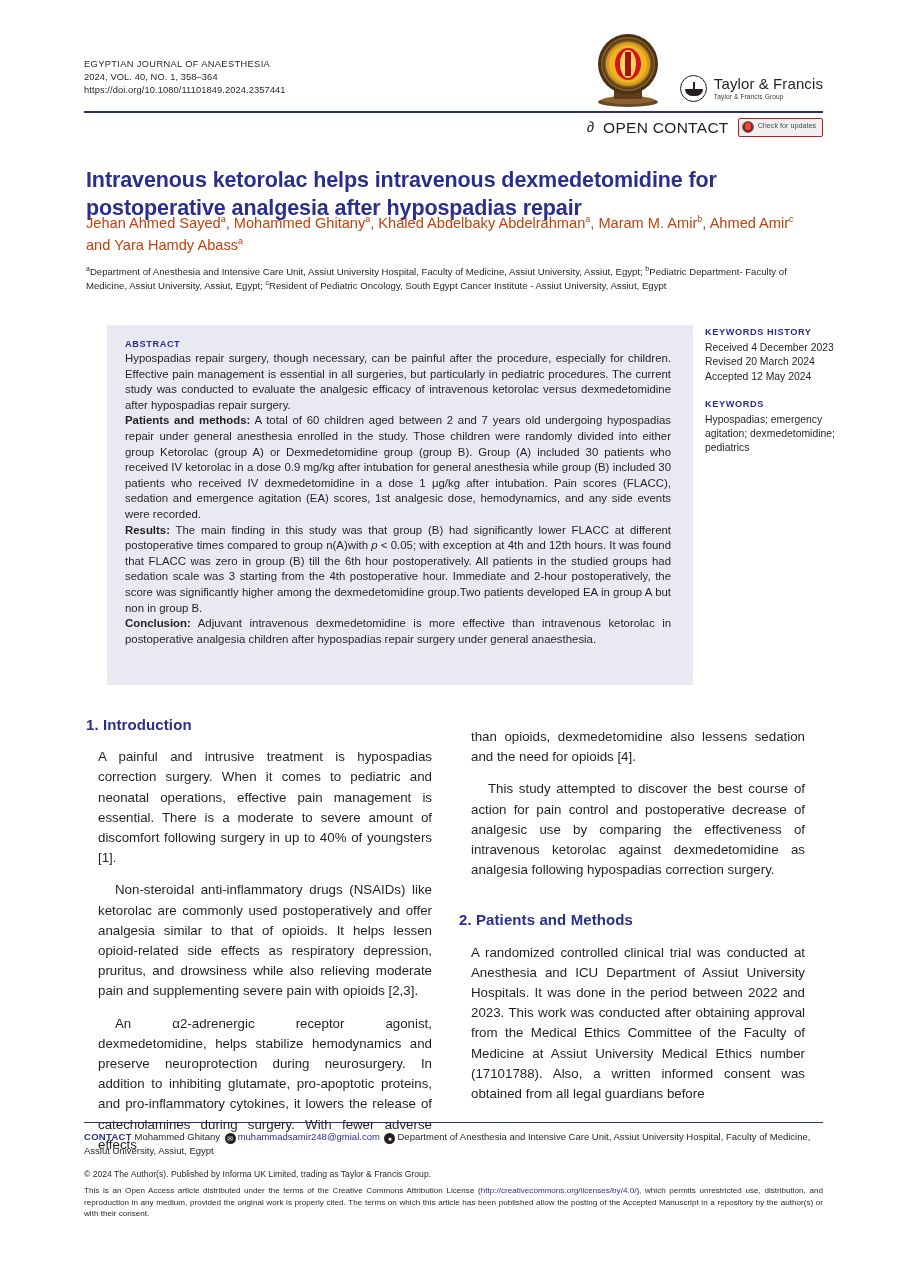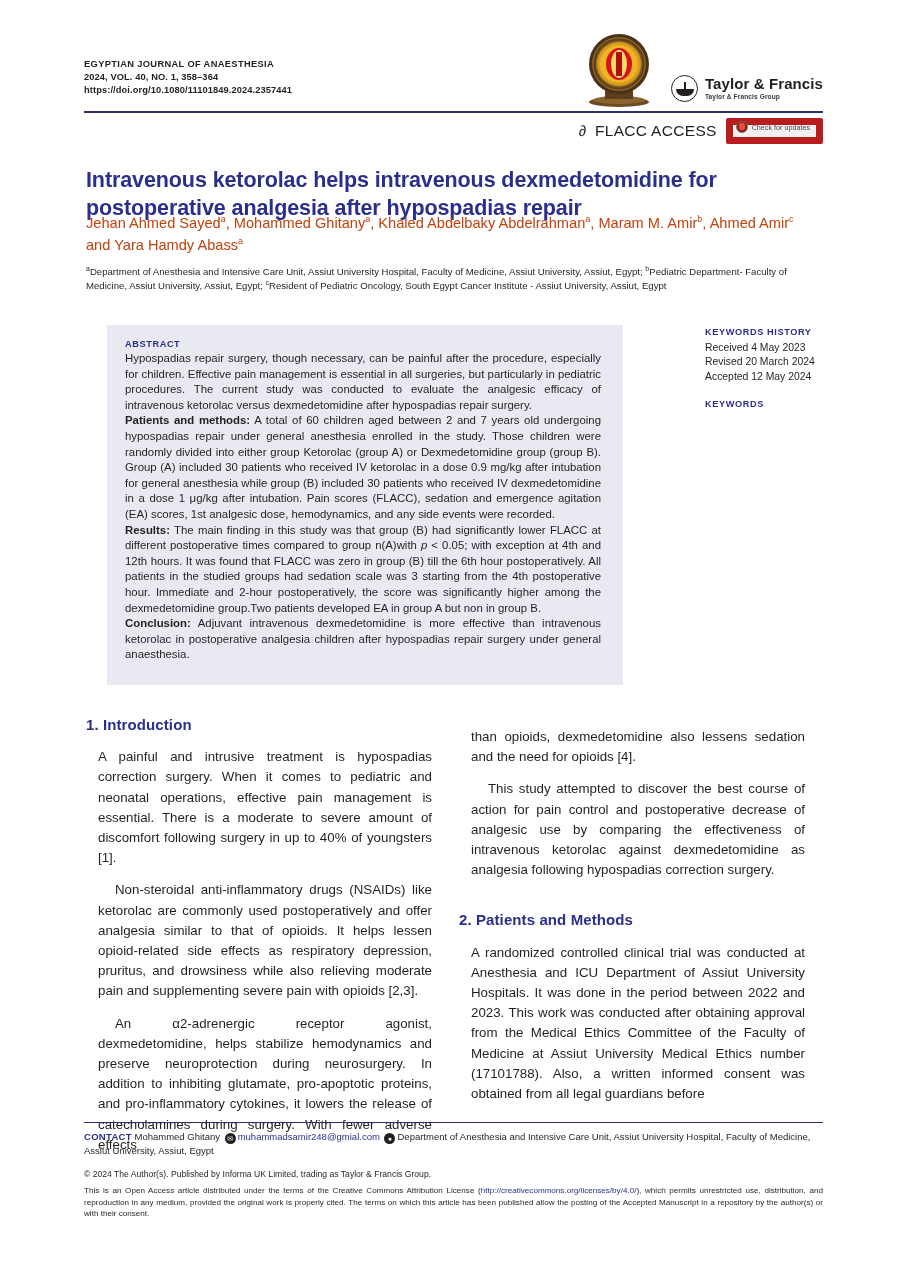--- a/index.html
+++ b/index.html
@@ -21,21 +21,20 @@
     padding: 0;
   }
 
   
   .header {
     position: absolute;
     left: 84px;
     top: 28px;
     width: 739px;
     height: 84px;
-    font-weight: bold;
   }
   .journal-meta {
     position: absolute;
     left: 0;
     top: 30px;
     font-size: 9.3px;
     line-height: 13.2px;
     color: #231f20;
     letter-spacing: 0.1px;
   }
@@ -112,26 +111,26 @@
     line-height: 1;
     transform: translateY(-1px);
   }
   .oa-text {
     font-size: 15.5px;
     letter-spacing: 0.3px;
     color: #231f20;
   }
   .cfu-badge {
     display: flex;
-    align-items: center;
+    align-items: flex-start;
     gap: 4px;
-    border: 7px solid #b91c1c;
+    border: 1px solid #b91c1c;
     background: #f0f0f0;
     border-radius: 2px;
-    padding: 2px 6px 10px 3px;
+    padding: 2px 6px 4px 3px;
     height: 19px;
   }
   .cfu-dot {
     width: 12px; height: 12px;
     border-radius: 50%;
     background: radial-gradient(circle at 50% 45%, #e94b3c 0 45%, #8e1b10 46% 100%);
     border: 1px solid #6f6f6f;
     flex: none;
   }
   .cfu-label { font-size: 7.2px; color: #4a4a4a; white-space: nowrap; }
@@ -167,21 +166,21 @@
     line-height: 14.2px;
     color: #231f20;
   }
   .affil sup { font-size: 7px; vertical-align: super; line-height: 0; }
 
   
   .abstract-wrap {
     position: absolute;
     left: 107px;
     top: 325px;
-    width: 516px;
+    width: 586px;
     min-height: 360px;
     background: #e9e9f1;
     padding: 14px 22px 0 18px;
   }
   .ab-head {
     font-size: 9.2px;
     font-weight: bold;
     color: #2b2f8c;
     letter-spacing: 0.6px;
     margin-bottom: 2px;
@@ -328,21 +327,21 @@
         </div>
       </div>
 
     </div>
   </div>
 
   <div class="rule-top"></div>
 
   <div class="oa-row">
     <span class="oa-lock">∂</span>
-    <span class="oa-text">FLACC ACCESS</span>
+    <span class="oa-text">OPEN CONTACT</span>
     <span class="cfu-badge">
       <span class="cfu-dot"></span>
       <span class="cfu-label">Check for updates</span>
     </span>
   </div>
 
   <h1 class="title">Intravenous ketorolac helps intravenous dexmedetomidine for postoperative analgesia after hypospadias repair</h1>
 
   <div class="authors">
     <span>Jehan Ahmed Sayed</span><sup>a</sup>,
@@ -365,25 +364,26 @@
     <div class="ab-body">
       <p>Hypospadias repair surgery, though necessary, can be painful after the procedure, especially for children. Effective pain management is essential in all surgeries, but particularly in pediatric procedures. The current study was conducted to evaluate the analgesic efficacy of intravenous ketorolac versus dexmedetomidine after hypospadias repair surgery.</p>
       <p><b>Patients and methods:</b><span> A total of 60 children aged between 2 and 7 years old undergoing hypospadias repair under general anesthesia enrolled in the study. Those children were randomly divided into either group Ketorolac (group A) or Dexmedetomidine group (group B). Group (A) included 30 patients who received IV ketorolac in a dose 0.9 mg/kg after intubation for general anesthesia while group (B) included 30 patients who received IV dexmedetomidine in a dose 1 μg/kg after intubation. Pain scores (FLACC), sedation and emergence agitation (EA) scores, 1st analgesic dose, hemodynamics, and any side events were recorded.</span></p>
       <p><b>Results:</b><span> The main finding in this study was that group (B) had significantly lower FLACC at different postoperative times compared to group n(A)with </span><i>p</i><span> &lt; 0.05; with exception at 4th and 12th hours. It was found that FLACC was zero in group (B) till the 6th hour postoperatively. All patients in the studied groups had sedation scale was 3 starting from the 4th postoperative hour. Immediate and 2-hour postoperatively, the score was significantly higher among the dexmedetomidine group.Two patients developed EA in group A but non in group B.</span></p>
       <p><b>Conclusion:</b><span> Adjuvant intravenous dexmedetomidine is more effective than intravenous ketorolac in postoperative analgesia children after hypospadias repair surgery under general anaesthesia.</span></p>
     </div>
   </div>
 
   <div class="side-col">
     <div class="side-head">KEYWORDS HISTORY</div>
-    <div>Received 4 May 2023</div>
+    <div>Received 4 December 2023</div>
     <div>Revised 20 March 2024</div>
     <div>Accepted 12 May 2024</div>
     <div class="side-gap"></div>
     <div class="side-head">KEYWORDS</div>
+    <div>Hypospadias; emergency agitation; dexmedetomidine; pediatrics</div>
   </div>
 
   <div class="col col-left">
     <h2 class="sec-head">1.  Introduction</h2>
     <p>A painful and intrusive treatment is hypospadias correction surgery. When it comes to pediatric and neonatal operations, effective pain management is essential. There is a moderate to severe amount of discomfort following surgery in up to 40% of youngsters [1].</p>
     <p class="indent">Non-steroidal anti-inflammatory drugs (NSAIDs) like ketorolac are commonly used postoperatively and offer analgesia similar to that of opioids. It helps lessen opioid-related side effects as respiratory depression, pruritus, and drowsiness while also relieving moderate pain and supplementing severe pain with opioids [2,3].</p>
     <p class="indent">An α2-adrenergic receptor agonist, dexmedetomidine, helps stabilize hemodynamics and preserve neuroprotection during neurosurgery. In addition to inhibiting glutamate, pro-apoptotic proteins, and pro-inflammatory cytokines, it lowers the release of catecholamines during surgery. With fewer adverse effects</p>
   </div>
 
   <div class="col col-right">

